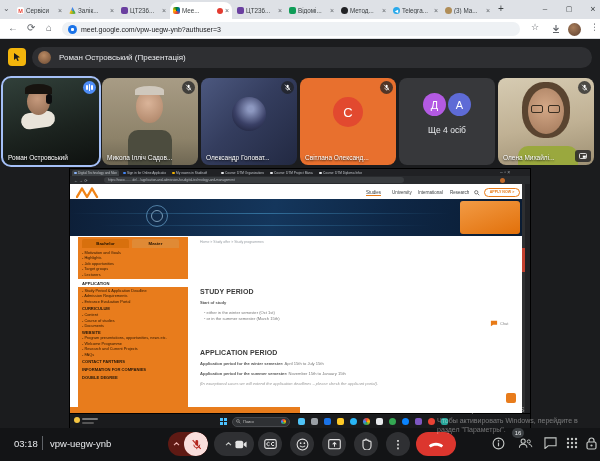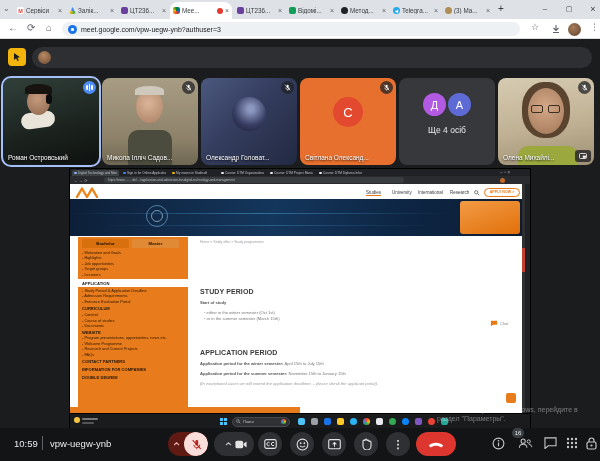--- a/index.html
+++ b/index.html
@@ -142,20 +142,21 @@
 
   <div class="a" id="meet">
 
     <div class="a" id="annot">
       <svg width="10" height="10" viewBox="0 0 10 10">
           <path d="M2 1l6 4.2-2.6.5 1.4 2.8-1.3.6-1.4-2.8L2 8z" fill="#1a1a1a"></path>
         </svg>
     </div>
     <div class="a" id="banner">
       <span style="width:13px;height:13px;border-radius:50%;background:radial-gradient(circle at 45% 35%,#b98a63,#6b4a33);flex:none;"></span>
+      <span class="nm">Роман Островський (Презентація)</span>
     </div>
 
     <div class="a tile" style="left:3px;outline:2px solid #a5c0f7;background:linear-gradient(165deg,#31403a 0%,#1b221e 60%,#0e110f 100%);">
       <div class="a" style="left:18px;top:34px;width:34px;height:16px;background:#e9e4da;border-radius:8px;transform:rotate(-8deg);"></div>
       <div class="a face" style="left:24px;top:10px;width:23px;height:27px;background:radial-gradient(circle at 45% 40%,#c69a7d,#8d674d);"></div>
       <div class="a" style="left:22px;top:6px;width:27px;height:10px;border-radius:50% 50% 0 0;background:#17130f;"></div>
       <div class="a" style="left:43px;top:16px;width:6px;height:10px;border-radius:3px;background:#0c0c0e;"></div>
       <div class="a spk">
           <i></i>
           <i></i>
@@ -375,21 +376,21 @@
         <span class="a tbi" style="left:306px;top:4px;background:#e8eaed;"></span>
         <span class="a tbi" style="left:319px;top:4px;background:#34a853;border-radius:50%;"></span>
         <span class="a tbi" style="left:332px;top:4px;background:#0a84ff;border-radius:50%;"></span>
         <span class="a tbi" style="left:345px;top:4px;background:#7e57c2;"></span>
         <span class="a tbi" style="left:358px;top:4px;background:#ea4335;border-radius:50%;"></span>
         <span class="a tbi" style="left:371px;top:4px;background:#26a69a;"></span>
       </div>
     </div>
 
     <div class="a" id="ctrl">
-      <span class="a" style="left:14px;top:10px;font-size:9.5px;color:#e8eaed;">10:59</span>
+      <span class="a" style="left:14px;top:10px;font-size:9.5px;color:#e8eaed;">03:18</span>
       <span class="a" style="left:42px;top:8px;width:1px;height:14px;background:#5f6368;"></span>
       <span class="a" style="left:50px;top:10px;font-size:9.5px;color:#e8eaed;">vpw-uegw-ynb</span>
 
       <div class="a cbtn" style="left:168px;width:40px;background:#5f1a14;overflow:hidden;">
         <div style="width:16px;height:24px;display:flex;align-items:center;justify-content:center;">
             <svg width="7" height="4" viewBox="0 0 7 4">
               <polyline points="1,3.2 3.5,0.8 6,3.2" fill="none" stroke="#f2b8b5" stroke-width="1.1"></polyline>
             </svg>
           </div>
         <div style="width:24px;height:24px;background:#f9dedc;border-radius:12px;display:flex;align-items:center;justify-content:center;">
@@ -489,17 +490,18 @@
       <div class="a ric" style="left:586px;">
           <svg width="11" height="13" viewBox="0 0 11 13">
             <rect x="1" y="5" width="9" height="7" rx="1.5" fill="none" stroke="#c4c7c5" stroke-width="1.2"></rect>
             <path d="M3 5V3.5a2.5 2.5 0 0 1 5 0V5" fill="none" stroke="#c4c7c5" stroke-width="1.2"></path>
             <circle cx="5.5" cy="8.5" r="1.1" fill="#c4c7c5"></circle>
           </svg>
         </div>
     </div>
 
     <div class="a" id="wmark" style="left:437px;top:364px;width:163px;">
+      <div class="l1">Активация Windows</div>
       <div class="l2" style="margin-top:3px;">Чтобы активировать Windows, перейдите в</div>
       <div class="l2">раздел "Параметры".</div>
     </div>
   </div>
 </div>
 
 </body></html>

